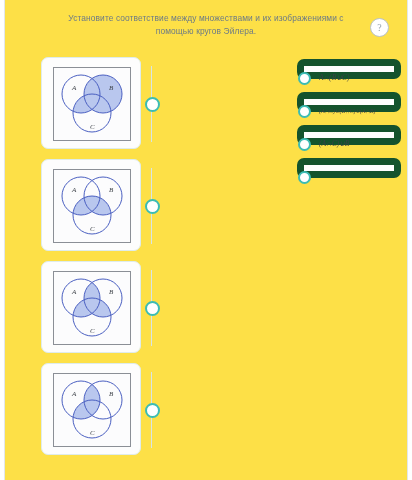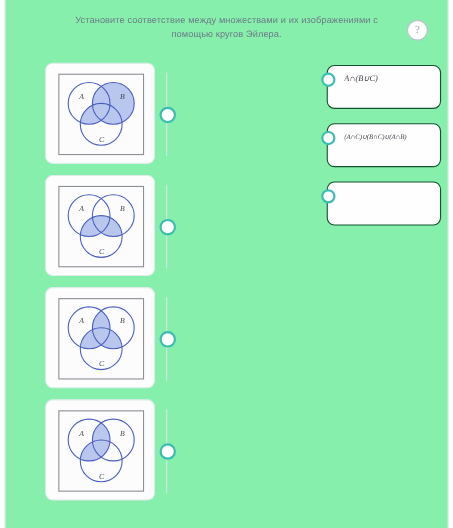--- a/index.html
+++ b/index.html
@@ -32,21 +32,21 @@
     height: 480px;
     background: #e2e6ea;
   }
 
   .sheet {
     position: absolute;
     left: 5px;
     top: 0;
     width: 402px;
     height: 480px;
-    background: #86efac;
+    background: #fde047;
   }
 
   
   .header {
     position: absolute;
     left: 0;
     top: 12px;
     width: 402px;
     text-align: center;
   }
@@ -135,24 +135,24 @@
   
   .option-col {
     position: absolute;
     left: 292px;
     top: 59px;
     width: 108px;
   }
   .option-card {
     position: relative;
     width: 104px;
-    height: 40px;
+    height: 20px;
     margin-bottom: 13px;
     background: #fefefe;
-    border: 1px solid #14532d;
+    border: 7px solid #14532d;
     border-radius: 7px;
     box-sizing: border-box;
   }
   .option-ring {
     position: absolute;
     left: -6px;
     top: 6px;
     width: 9px;
     height: 9px;
     border: 2px solid #3cbcb4;
@@ -336,20 +336,24 @@
     <div class="option-card">
       <div class="option-ring"></div>
       <div class="option-label">A∩(B∪C)</div>
     </div>
 
     <div class="option-card">
       <div class="option-ring"></div>
       <div class="option-label dense">(A∩C)∪(B∩C)∪(A∩B)</div>
     </div>
 
-
     <div class="option-card">
       <div class="option-ring"></div>
+      <div class="option-label">(A∩C)∪B</div>
+    </div>
+
+    <div class="option-card">
+      <div class="option-ring"></div>
     </div>
 
   </div>
 
 </div>
 
 </body></html>

